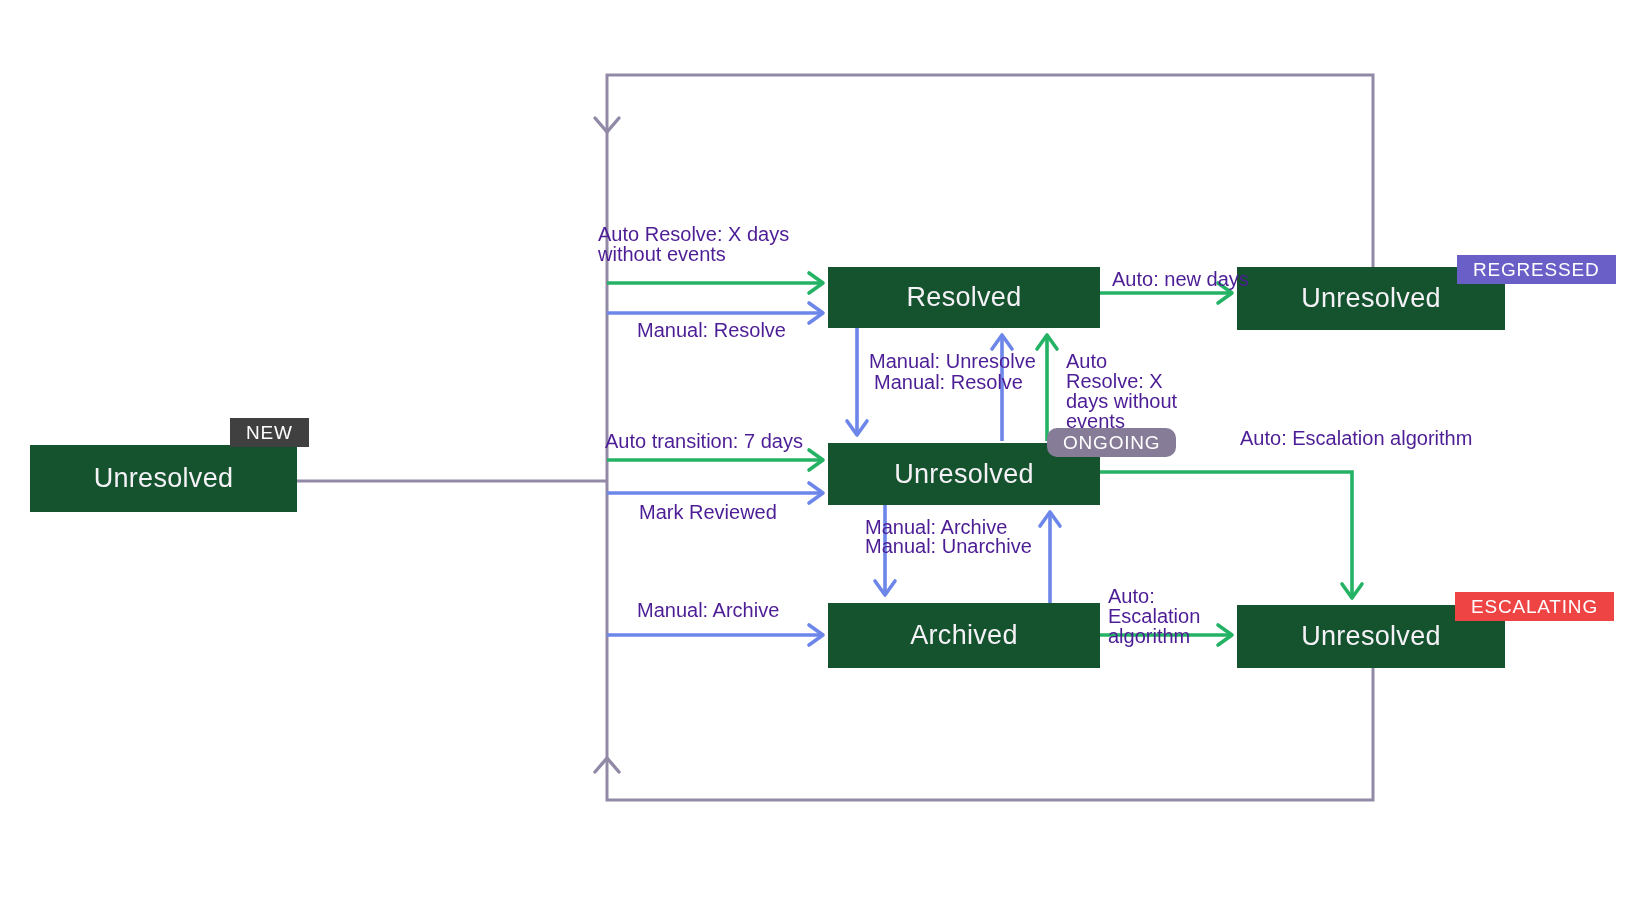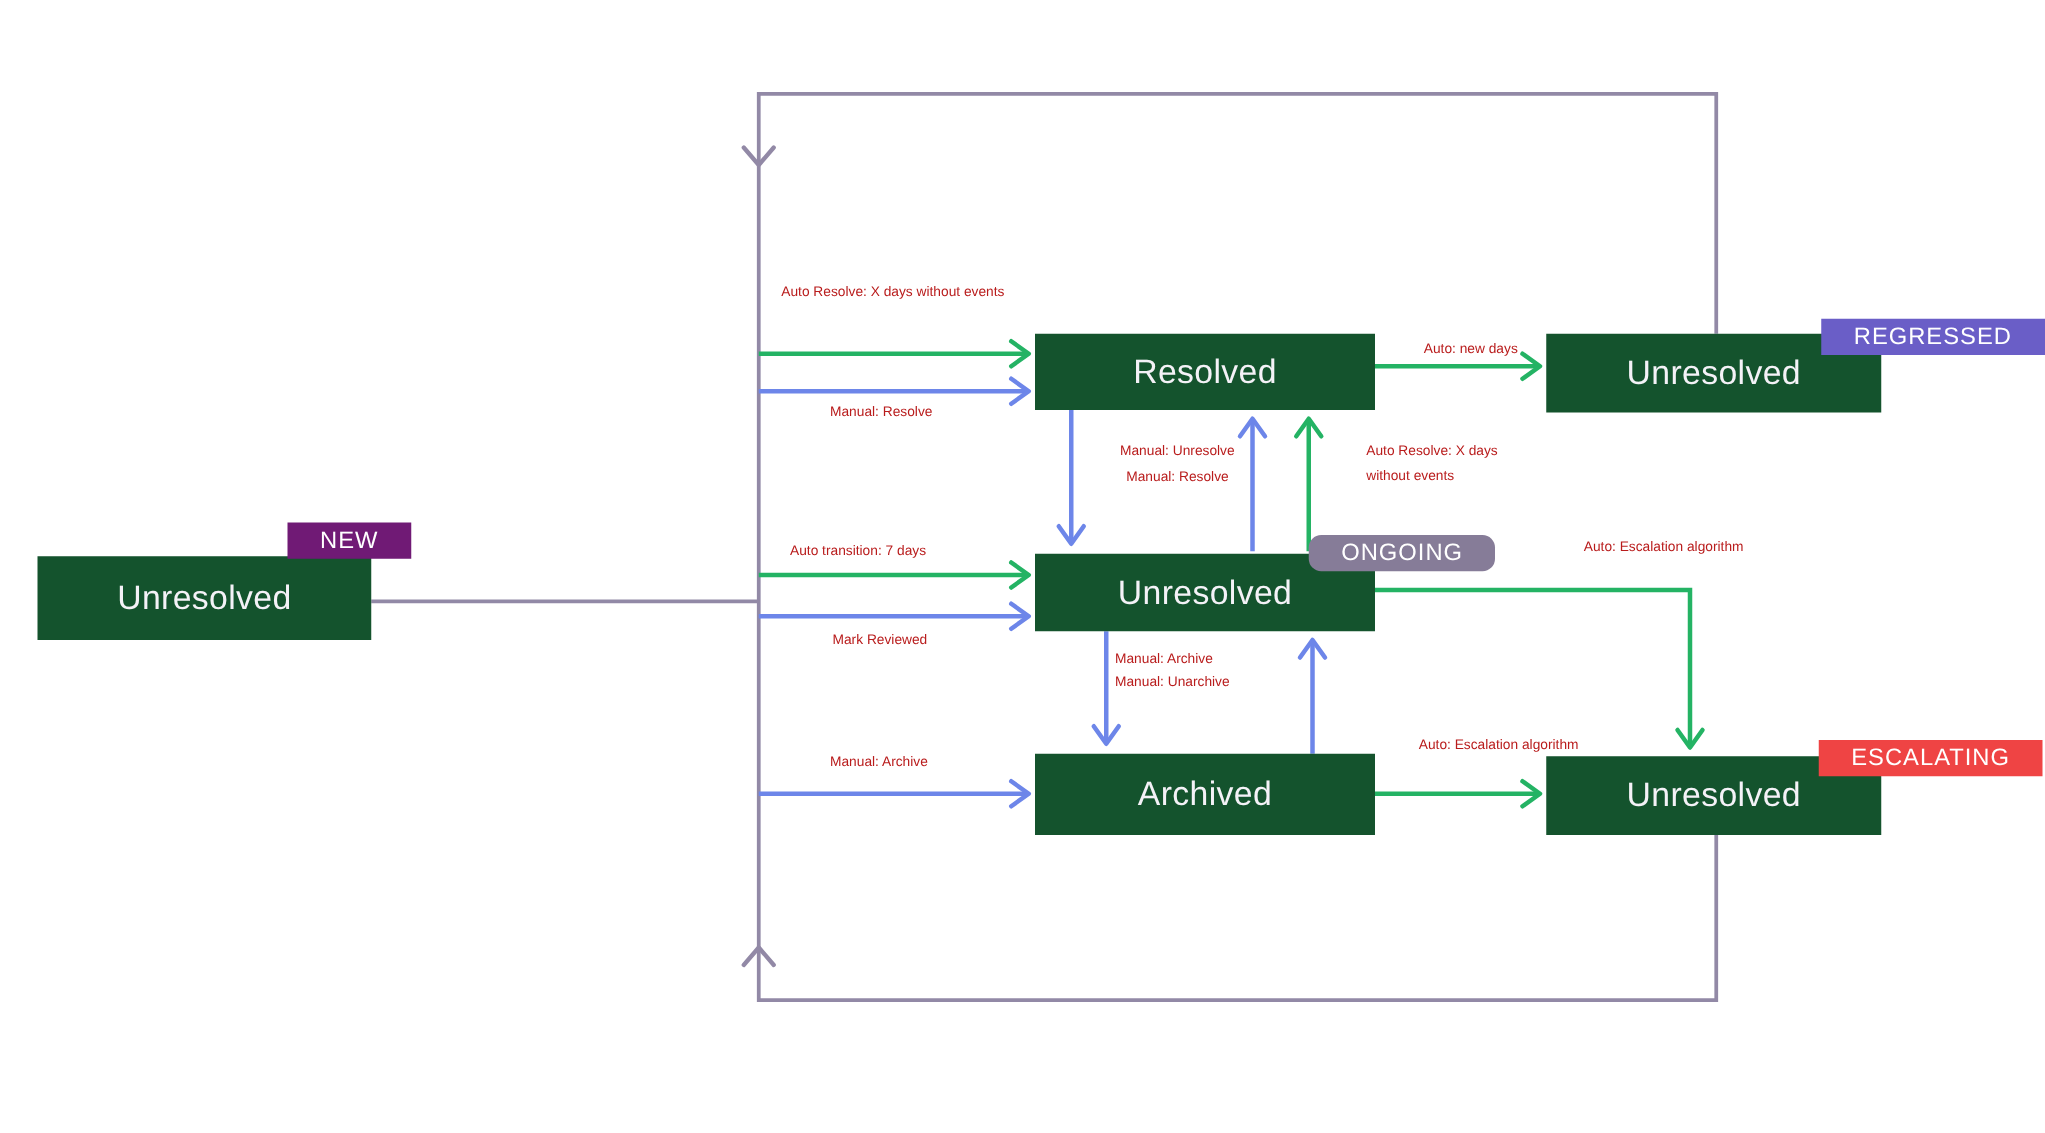--- a/index.html
+++ b/index.html
@@ -19,36 +19,35 @@
     font-size:27px;
     letter-spacing:.3px;
     z-index:2;
   }
   .badge{
     position:absolute;
     color:#ffffff;
     font-size:19px;
     letter-spacing:.8px;
     display:flex;align-items:center;justify-content:center;
-    padding:0 26px;
+    padding:0 16px;
     height:29px;
     z-index:3;
     white-space:nowrap;
   }
-  .badge-new{background:#701a75;}
+  .badge-new{background:#404040;}
   .badge-regressed{background:#6a5ec7;}
   .badge-ongoing{background:#867c98;border-radius:10px;}
   .badge-escalating{background:#ef4444;}
   .lbl{
     position:absolute;
-    color:#b91c1c;
-    font-size:11px;
+    color:#4c1d95;
+    font-size:20px;
     line-height:20px;
     z-index:2;
-    margin-left:27px;
   }
   .nowrap{white-space:nowrap;}
 </style>
 </head>
 <body>
 
 <div id="stage">
 
   <svg id="wires" viewBox="0 0 1636 906" xmlns="http://www.w3.org/2000/svg">
     <defs>

